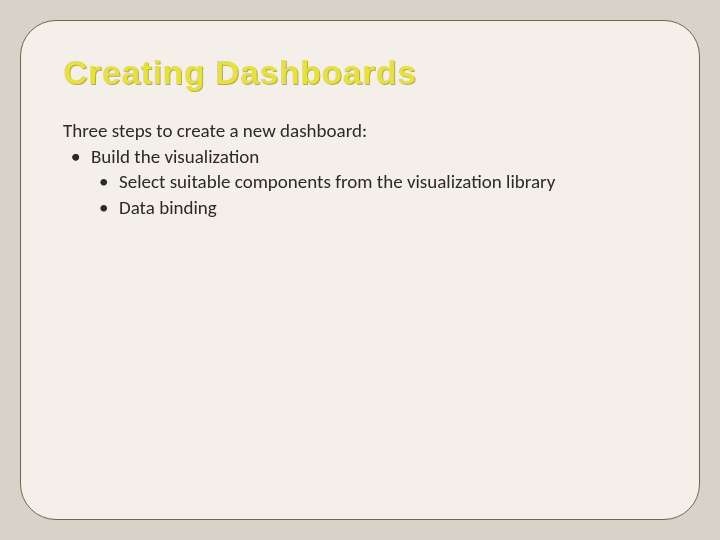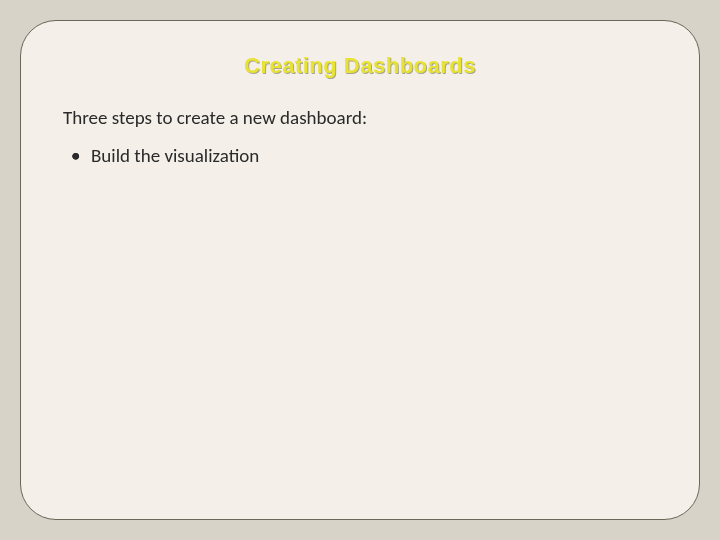--- a/index.html
+++ b/index.html
@@ -16,34 +16,33 @@
     width: 680px;
     height: 500px;
     background: #f4f0e9;
     border-radius: 36px;
     border: 1px solid #6b6659;
     padding: 32px 42px 38px 42px;
     position: relative;
   }
   .title {
     font-family: Verdana, Geneva, sans-serif;
-    font-size: 22px;
+    font-size: 34px;
     font-weight: 700;
     color: #e8e234;
     text-shadow: 1px 1px 0 rgba(90,90,60,0.5);
     margin-bottom: 26px;
     letter-spacing: 0.5px;
-    text-align: center;
   }
   .body {
     font-size: 19px;
     line-height: 1.35;
     color: #2a2a2a;
   }
-  .intro { margin-bottom: 12px; }
+  .intro { margin-bottom: 0; }
   ul.lvl1, ul.lvl2 { list-style: none; }
   ul.lvl1 > li { padding-left: 28px; position: relative; }
   ul.lvl1 > li::before {
     content: "•";
     position: absolute;
     left: 8px;
     top: 0;
   }
   ul.lvl2 > li { padding-left: 28px; position: relative; }
   ul.lvl2 > li::before {
@@ -60,16 +59,20 @@
   <h1 class="title">Creating Dashboards</h1>
   <div class="body">
     <p class="intro">Three steps to create a new dashboard:</p>
     <ul class="lvl1">
       <li>
         <ul class="lvl2">
         </ul>
       </li>
       <li>
         <span>Build the visualization</span>
+        <ul class="lvl2">
+          <li>Select suitable components from the visualization library</li>
+          <li>Data binding</li>
+        </ul>
       </li>
     </ul>
   </div>
 </div>
 
 </body></html>

